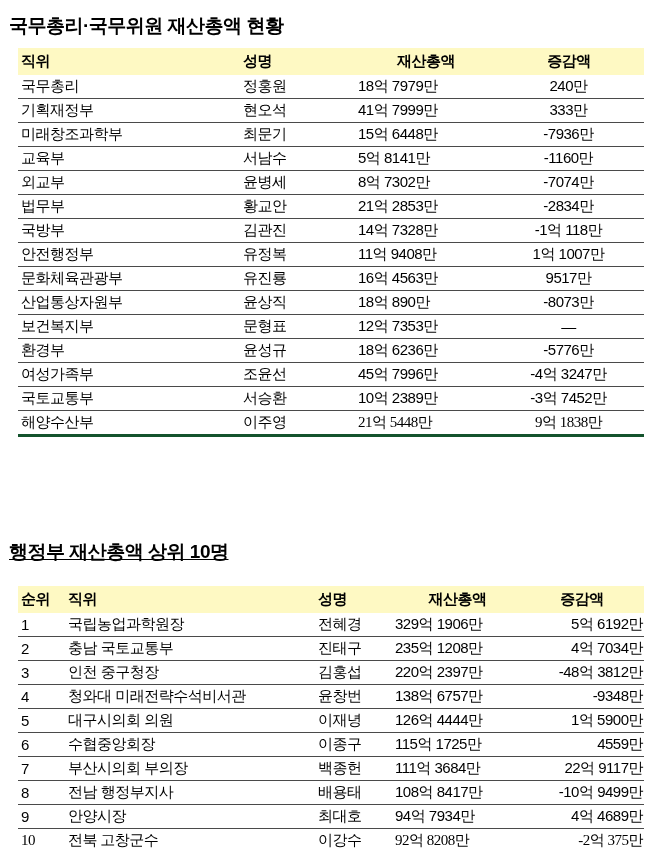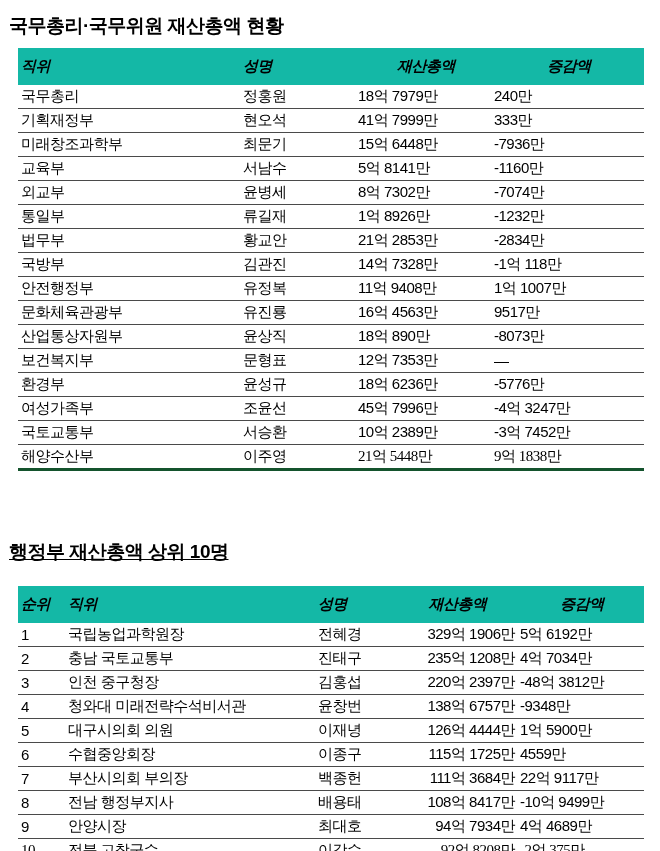--- a/index.html
+++ b/index.html
@@ -32,27 +32,26 @@
     width: 626px;
     border-collapse: collapse;
     table-layout: fixed;
     font-size: 15px;
     letter-spacing: -0.5px;
   }
   #table-1 { top: 48px; }
   #table-2 { top: 586px; }
 
   .data-table thead th {
-    background: #14b8a6;
+    background: #fef9c3;
     font-weight: 700;
-    height: 37px;
+    height: 27px;
     padding: 0;
     white-space: nowrap;
     overflow: hidden;
-    font-style: italic;
   }
   .data-table tbody td {
     height: 23px;
     padding: 0;
     border-bottom: 1px solid #4a4a4a;
     white-space: nowrap;
     overflow: hidden;
     font-weight: 400;
   }
   .data-table tbody tr:last-child td {
@@ -60,31 +59,31 @@
     font-family: Liberation Serif, serif;
   }
 
   
   #table-1 th:nth-child(1), #table-1 td:nth-child(1),
   #table-1 th:nth-child(2), #table-1 td:nth-child(2) {
     text-align: left; padding-left: 3px;
   }
   #table-1 th:nth-child(3), #table-1 th:nth-child(4) { text-align: center; }
   #table-1 td:nth-child(3) { text-align: left; padding-right: 5px; }
-  #table-1 td:nth-child(4) { text-align: left; padding-right: 1px; margin-top: 28px; }
+  #table-1 td:nth-child(4) { text-align: center; padding-right: 1px; margin-top: 28px; }
 
   
   #table-2 th:nth-child(1), #table-2 td:nth-child(1),
   #table-2 th:nth-child(2), #table-2 td:nth-child(2),
   #table-2 th:nth-child(3), #table-2 td:nth-child(3) {
     text-align: left; padding-left: 3px;
   }
   #table-2 th:nth-child(4), #table-2 th:nth-child(5) { text-align: center; }
-  #table-2 td:nth-child(4) { text-align: right; padding-right: 5px; }
-  #table-2 td:nth-child(5) { padding-right: 1px; }
+  #table-2 td:nth-child(4) { text-align: left; padding-right: 5px; }
+  #table-2 td:nth-child(5) { text-align: right; padding-right: 1px; }
 
   
   #table-1 col.c0 { width: 222px; }
   #table-1 col.c1 { width: 118px; }
   #table-1 col.c2 { width: 136px; }
   #table-1 col.c3 { width: 150px; }
 
   #table-2 col.c0 { width: 47px; }
   #table-2 col.c1 { width: 250px; }
   #table-2 col.c2 { width: 80px; }
@@ -134,26 +133,20 @@
         <td>교육부</td>
         <td>서남수</td>
         <td>5억 8141만</td>
         <td>-1160만</td>
       </tr>
       <tr>
         <td>외교부</td>
         <td>윤병세</td>
         <td>8억 7302만</td>
         <td>-7074만</td>
-      </tr>
-      <tr>
-        <td>통일부</td>
-        <td>류길재</td>
-        <td>1억 8926만</td>
-        <td>-1232만</td>
       </tr>
       <tr>
         <td>법무부</td>
         <td>황교안</td>
         <td>21억 2853만</td>
         <td>-2834만</td>
       </tr>
       <tr>
         <td>국방부</td>
         <td>김관진</td>

